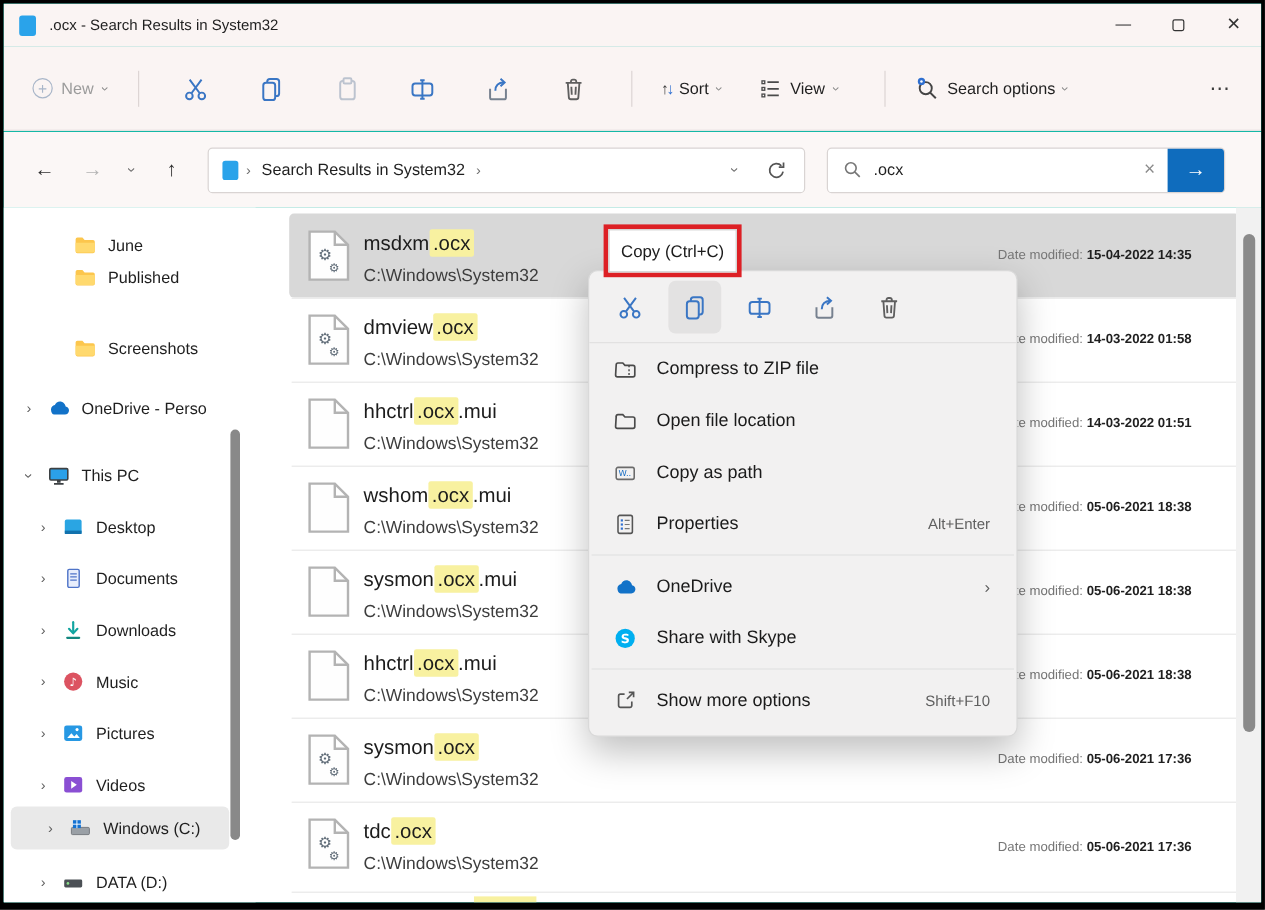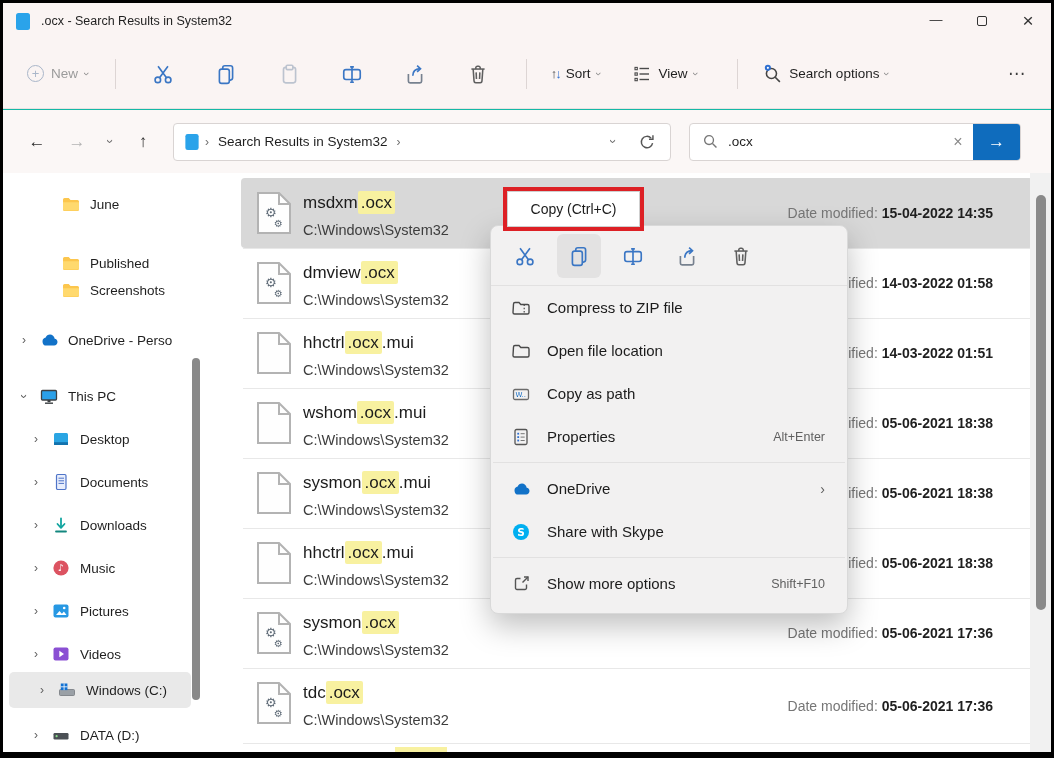--- a/index.html
+++ b/index.html
@@ -64,42 +64,42 @@
 
   
   .filelist { position:absolute; left:210px; top:0; right:0; bottom:0; }
   .row { position:absolute; left:28px; width:792px; height:70px; }
   .row.selected { background:#d8d8d8; border-radius:4px; }
   .row-divider { position:absolute; left:30px; width:790px; height:1px; background:#e8e8e8; }
   .f-ic { position:absolute; left:14px; top:12px; }
   .f-name { position:absolute; left:62px; top:15px; font-size:17px; font-weight:500; color:#1c1c1c; white-space:pre; }
   .hl { background:#f8f1a0; padding:2px 3px; border-radius:2px; }
   .f-path { position:absolute; left:62px; top:44px; font-size:14.5px; color:#3d3d3d; white-space:pre; }
-  .f-date { position:absolute; right:40px; top:50%; transform:translateY(-50%); font-size:14px; white-space:nowrap; text-align:right; line-height:22px; }
+  .f-date { position:absolute; right:40px; top:50%; transform:translateY(-50%); font-size:11px; white-space:nowrap; text-align:right; line-height:22px; }
   .d-label { color:#767676; }
   .d-value { color:#1f1f1f; font-weight:700; }
   .partial-hl { position:absolute; left:182px; top:574px; width:52px; height:5px; background:#f8f1a0; }
 
   
   .v-scroll { position:absolute; right:0; top:0; width:21px; bottom:0; background:#f1f1f1; }
   .v-thumb { position:absolute; left:6px; top:22px; width:10px; height:415px; background:#8a8a8a; border-radius:5px; }
 
   
   .ctx-menu { position:absolute; left:487px; top:222px; width:358px; background:#f2f1f1; border:1px solid #d9d9d9; border-radius:8px; box-shadow:0 12px 30px rgba(0,0,0,.25); padding-bottom:8px; z-index:40; --icon-bg:#f2f1f1; }
   .ctx-iconrow { height:60px; display:flex; align-items:center; padding-left:12px; gap:10px; border-bottom:1px solid #e2e1e1; }
   .ctx-ic-btn { width:44px; height:44px; display:flex; align-items:center; justify-content:center; border-radius:6px; }
   .ctx-ic-btn.hovered { background:#e3e2e2; }
   .ctx-item { height:43px; display:flex; align-items:center; padding:0 22px 0 20px; font-size:15px; color:#1b1b1b; }
   .ctx-item .mi { width:20px; height:20px; margin-right:16px; flex:none; display:flex; }
   .ctx-short { margin-left:auto; font-size:12.5px; color:#5f5f5f; }
   .ctx-sub { margin-left:auto; color:#5f5f5f; font-size:14px; }
   .ctx-divider { height:1px; background:#e2e1e1; margin:4px 2px; }
 
   
-  .annot { position:absolute; left:500px; top:184px; width:141px; height:44px; border:4px solid #dd2025; z-index:60; }
+  .annot { position:absolute; left:500px; top:184px; width:115px; height:44px; border:4px solid #dd2025; z-index:60; }
   .tooltip { width:100%; height:100%; background:#fff; border:1px solid #cfcfcf; display:flex; align-items:center; justify-content:center; font-size:14px; font-weight:500; color:#1b1b1b; white-space:nowrap; }
 
   svg text { font-family:"DejaVu Sans",sans-serif; }
 </style>
 </head>
 <body>
 
 <div class="window">
  <div class="chrome">
 
@@ -264,21 +264,21 @@
     <div class="sidebar">
       <div class="side-item pad-folder" style="top:13px">
         <span class="s-ic">
               <svg width="20" height="20" viewBox="0 0 20 20">
                 <path d="M2 5.5 a1.5 1.5 0 0 1 1.5-1.5 h4.2 l1.8 2 h7 a1.5 1.5 0 0 1 1.5 1.5 v8 a1.5 1.5 0 0 1-1.5 1.5 h-13 a1.5 1.5 0 0 1-1.5-1.5 z" fill="#fcc64d"></path>
                 <path d="M2 8.2 h16 v6.8 a1.5 1.5 0 0 1-1.5 1.5 h-13 a1.5 1.5 0 0 1-1.5-1.5 z" fill="#ffd96e"></path>
               </svg>
             </span>
         <span class="s-label">June</span>
       </div>
-      <div class="side-item pad-folder" style="top:72px">
+      <div class="side-item pad-folder" style="top:40px">
         <span class="s-ic">
               <svg width="20" height="20" viewBox="0 0 20 20">
                 <path d="M2 5.5 a1.5 1.5 0 0 1 1.5-1.5 h4.2 l1.8 2 h7 a1.5 1.5 0 0 1 1.5 1.5 v8 a1.5 1.5 0 0 1-1.5 1.5 h-13 a1.5 1.5 0 0 1-1.5-1.5 z" fill="#fcc64d"></path>
                 <path d="M2 8.2 h16 v6.8 a1.5 1.5 0 0 1-1.5 1.5 h-13 a1.5 1.5 0 0 1-1.5-1.5 z" fill="#ffd96e"></path>
               </svg>
             </span>
         <span class="s-label">Published</span>
       </div>
       <div class="side-item pad-folder" style="top:99px">
         <span class="s-ic">

